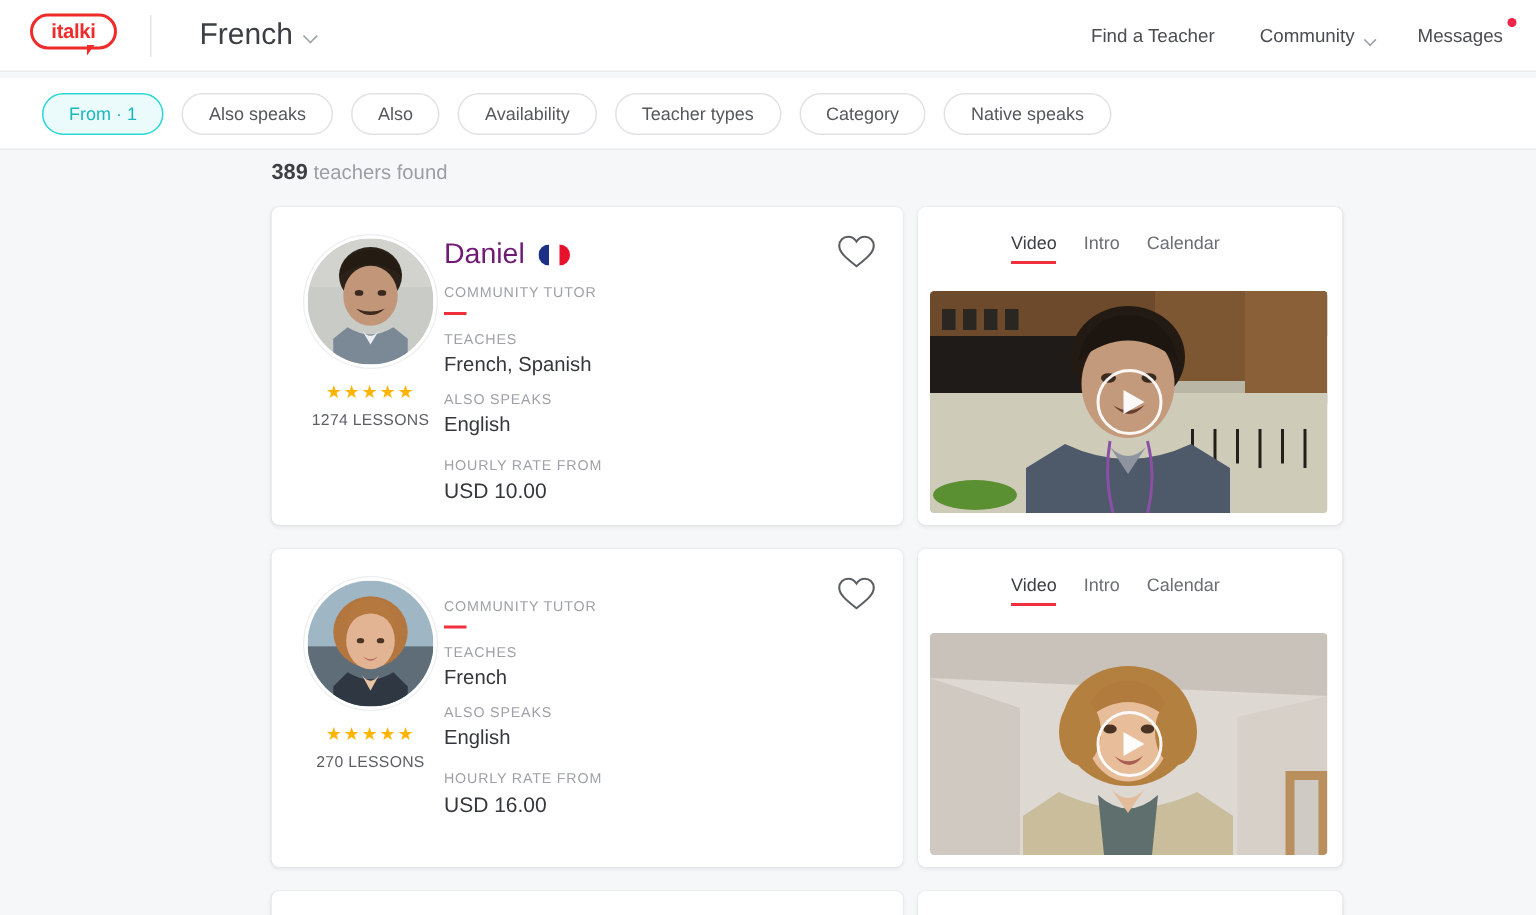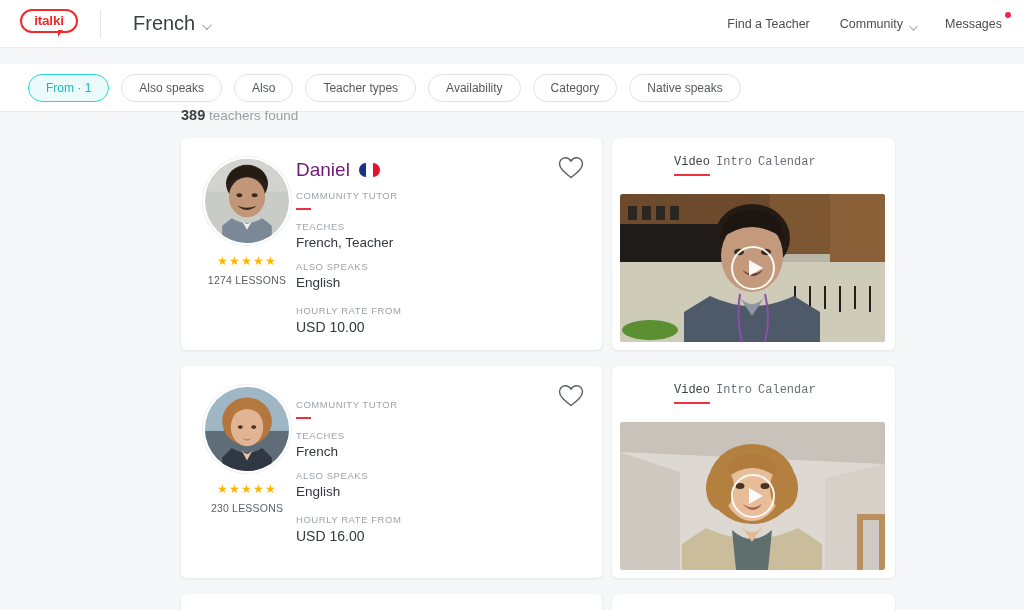--- a/index.html
+++ b/index.html
@@ -121,21 +121,21 @@
     top: -5px;
     right: -9px;
     width: 6px; height: 6px;
     border-radius: 50%;
     background: #f0254a;
   }
 
   
   .filterbar {
     position: absolute;
-    top: 64px; left: 0;
+    top: 52px; left: 0;
     width: 1024px;
     height: 48px;
     background: #ffffff;
     border-bottom: 1px solid #e8e9eb;
     display: flex;
     align-items: center;
     padding-left: 28px;
     gap: 12px;
   }
   .pill {
@@ -294,23 +294,22 @@
     left: 612px;
     top: 0;
     width: 283px;
     height: 212px;
     background: #ffffff;
     border-radius: 5px;
     box-shadow: 0 1px 3px rgba(22,27,38,0.08), 0 0 1px rgba(22,27,38,0.10);
   }
   .vtabs {
     display: flex;
-    gap: 6px;
+    gap: 18px;
     padding: 17px 0 0 62px;
-    font-family: Liberation Mono, monospace;
   }
   .vtab {
     font-size: 12px;
     color: #6b6f75;
     padding-bottom: 7px;
     cursor: pointer;
     position: relative;
   }
   .vtab.active { color: #3c3f44; }
   .vtab.active::after {
@@ -382,22 +381,22 @@
         <span>Messages</span>
         <span class="notif-dot"></span>
       </div>
     </div>
   </div>
 
   <div class="filterbar">
     <div class="pill active">From · 1</div>
     <div class="pill">Also speaks</div>
     <div class="pill">Also</div>
+    <div class="pill">Availability</div>
     <div class="pill">Teacher types</div>
-    <div class="pill">Availability</div>
     <div class="pill">Category</div>
     <div class="pill">Native speaks</div>
   </div>
 
   <div class="results-count">
     <b>389</b><span> teachers found</span>
   </div>
 
   <div class="cards-area">
 
@@ -427,21 +426,21 @@
             <span class="tname">Daniel</span>
             <span class="flag">
               <i style="background:#1c2f86"></i>
                 <i style="background:#ffffff"></i>
                 <i style="background:#e8112d"></i>
             </span>
           </div>
           <div class="role">COMMUNITY TUTOR</div>
           <div class="red-dash"></div>
           <div class="flabel">TEACHES</div>
-          <div class="fvalue">French, Teacher</div>
+          <div class="fvalue">French, Spanish</div>
           <div class="flabel">ALSO SPEAKS</div>
           <div class="fvalue">English</div>
           <div class="flabel gap">HOURLY RATE FROM</div>
           <div class="fvalue price">USD 10.00</div>
         </div>
 
         <div class="heart">
           <svg width="26" height="24" viewBox="0 0 26 24">
             <path d="M13 21.5 C6 16 1.5 12.3 1.5 7.8 C1.5 4.3 4.2 1.8 7.4 1.8 C9.6 1.8 11.7 3 13 5 C14.3 3 16.4 1.8 18.6 1.8 C21.8 1.8 24.5 4.3 24.5 7.8 C24.5 12.3 20 16 13 21.5z" fill="none" stroke="#5b5e63" stroke-width="1.4"></path>
           </svg>
@@ -504,21 +503,21 @@
               <ellipse cx="44" cy="42" rx="17" ry="20" fill="#e3b494"></ellipse>
               <path d="M27 32 q17 -18 34 0 q-3 -20 -17 -20 q-14 0 -17 20z" fill="#b5793f"></path>
               <ellipse cx="37" cy="42" rx="2.6" ry="1.9" fill="#4a3323"></ellipse>
               <ellipse cx="51" cy="42" rx="2.6" ry="1.9" fill="#4a3323"></ellipse>
               <path d="M39 53 q5 4 10 0 q-5 6 -10 0z" fill="#b4655c"></path>
               <path d="M28 64 q16 10 32 0 l10 10 v14 h-52 v-14z" fill="#2e3742"></path>
               <path d="M38 66 q6 8 12 0 l-6 11z" fill="#e6c3a3"></path>
             </svg>
           </div>
           <div class="stars">★★★★★</div>
-          <div class="lessons">230 LESSONS</div>
+          <div class="lessons">270 LESSONS</div>
         </div>
 
         <div class="info-col">
           <div class="role">COMMUNITY TUTOR</div>
           <div class="red-dash"></div>
           <div class="flabel">TEACHES</div>
           <div class="fvalue">French</div>
           <div class="flabel">ALSO SPEAKS</div>
           <div class="fvalue">English</div>
           <div class="flabel gap">HOURLY RATE FROM</div>

